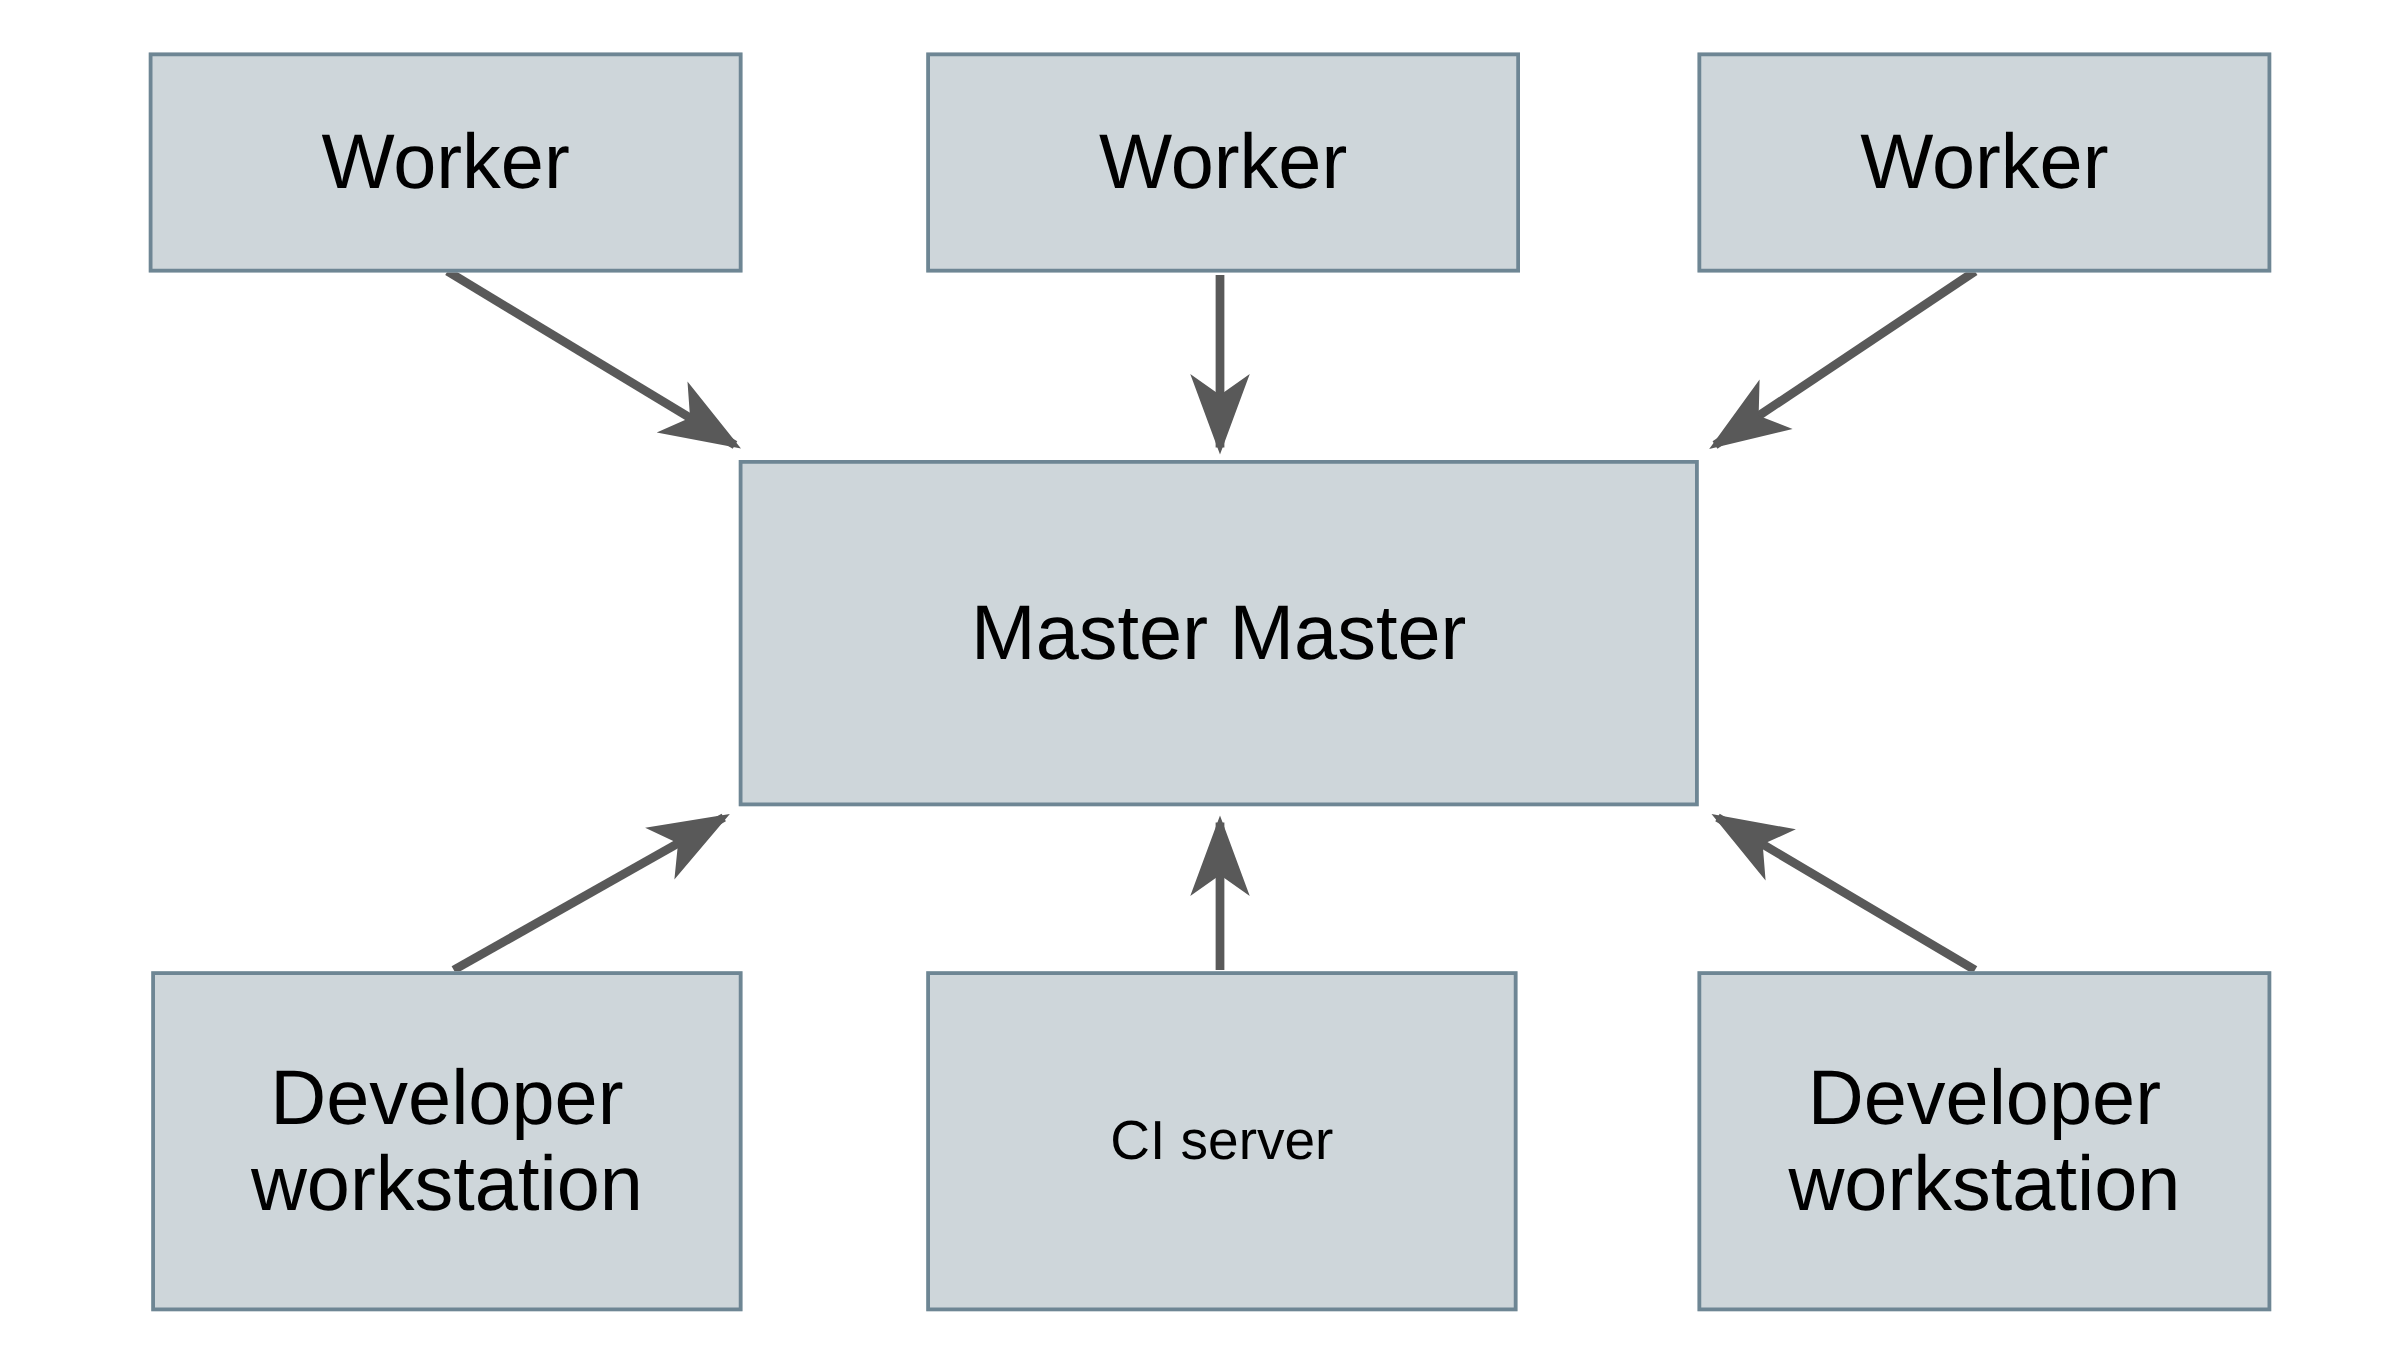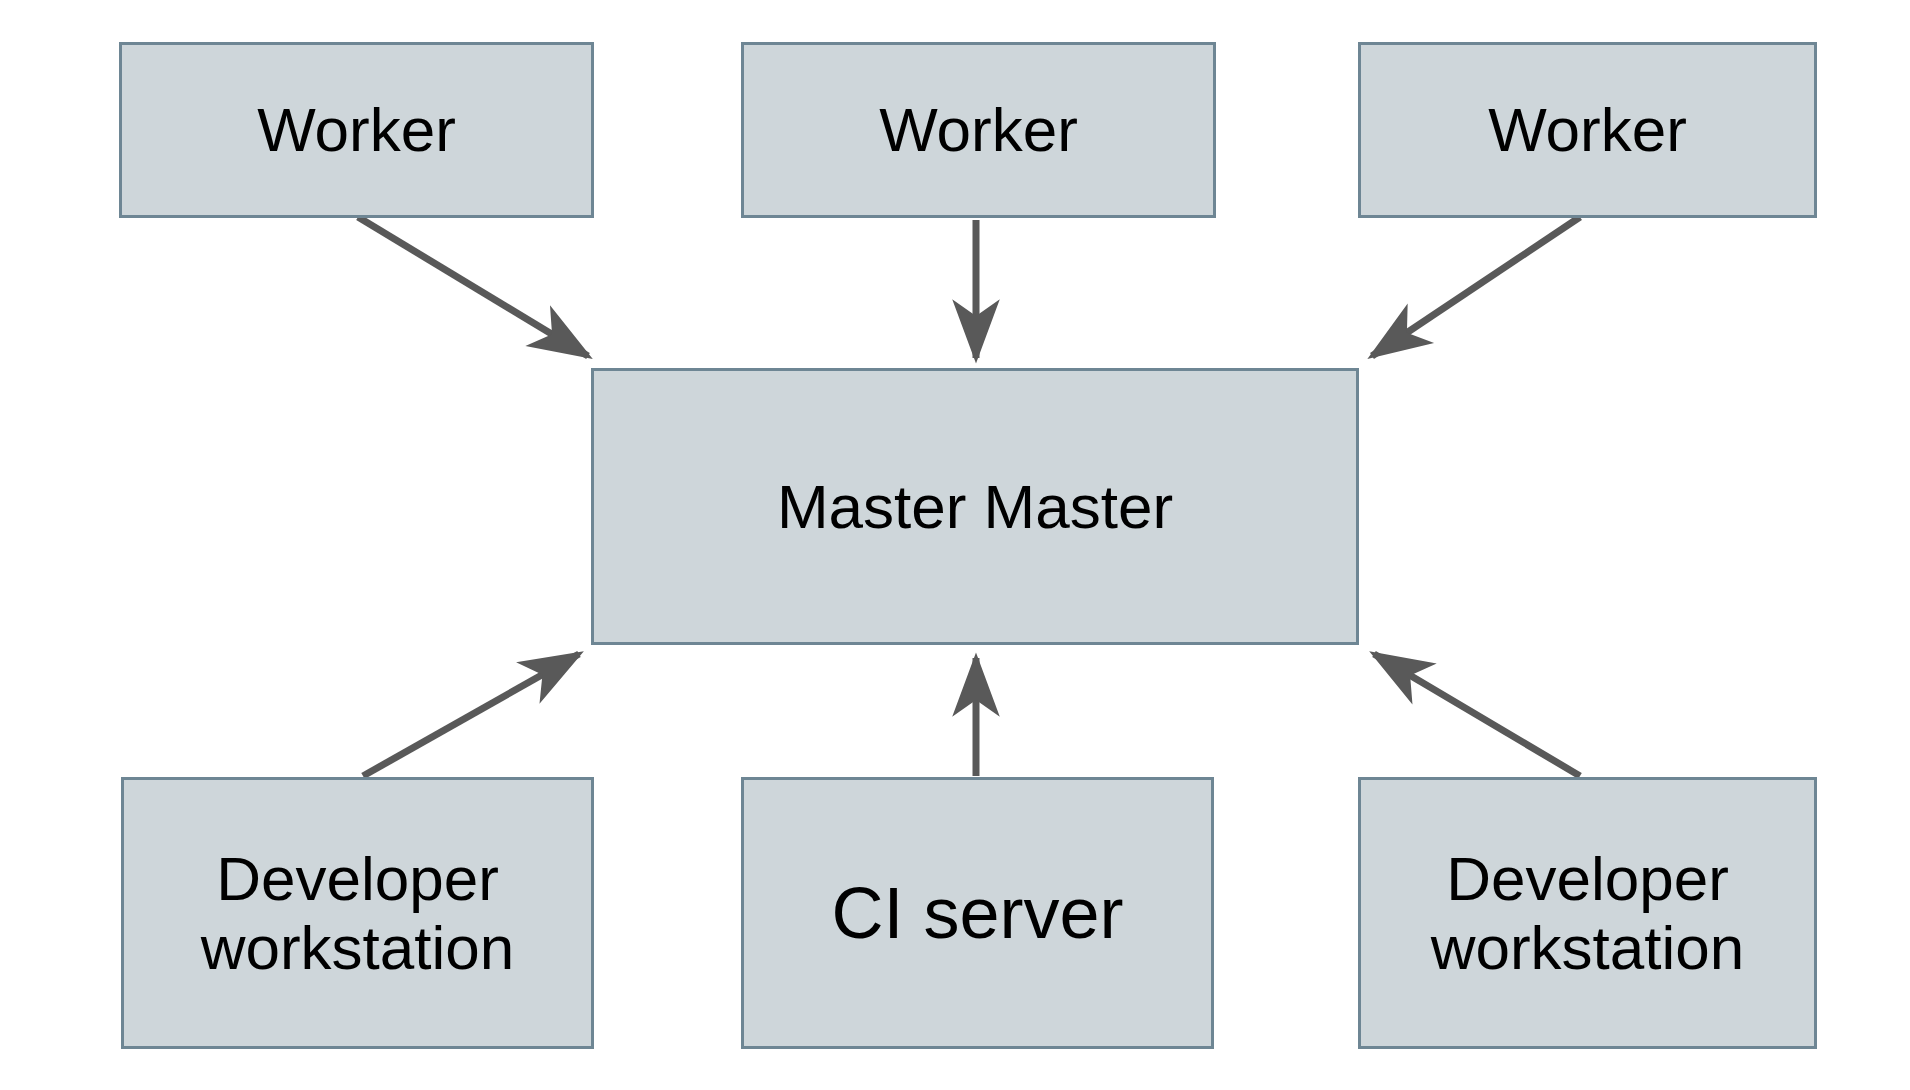--- a/index.html
+++ b/index.html
@@ -40,21 +40,21 @@
   }
   .node-label {
     display: block;
     padding: 0 8px;
   }
   .n-worker1 { left: 119px;  top: 42px;  width: 475px; height: 176px; font-size: 62px; }
   .n-worker2 { left: 741px;  top: 42px;  width: 475px; height: 176px; font-size: 62px; }
   .n-worker3 { left: 1358px; top: 42px;  width: 459px; height: 176px; font-size: 62px; }
   .n-master  { left: 591px;  top: 368px; width: 768px; height: 277px; font-size: 62px; }
   .n-devws1  { left: 121px;  top: 777px; width: 473px; height: 272px; font-size: 62px; }
-  .n-ci      { left: 741px;  top: 777px; width: 473px; height: 272px; font-size: 72px; }
+  .n-ci      { left: 741px;  top: 777px; width: 473px; height: 272px; font-size: 44px; }
   .n-devws2  { left: 1358px; top: 777px; width: 459px; height: 272px; font-size: 62px; }
 </style>
 </head>
 <body>
 
 <div id="canvas">
 
   <svg class="edges" viewBox="0 0 1910 1090" width="1910" height="1090" xmlns="http://www.w3.org/2000/svg">
     <defs>
       <marker id="ah" markerWidth="10" markerHeight="10" refX="8.6" refY="3.6" orient="auto-start-reverse" markerUnits="strokeWidth">

